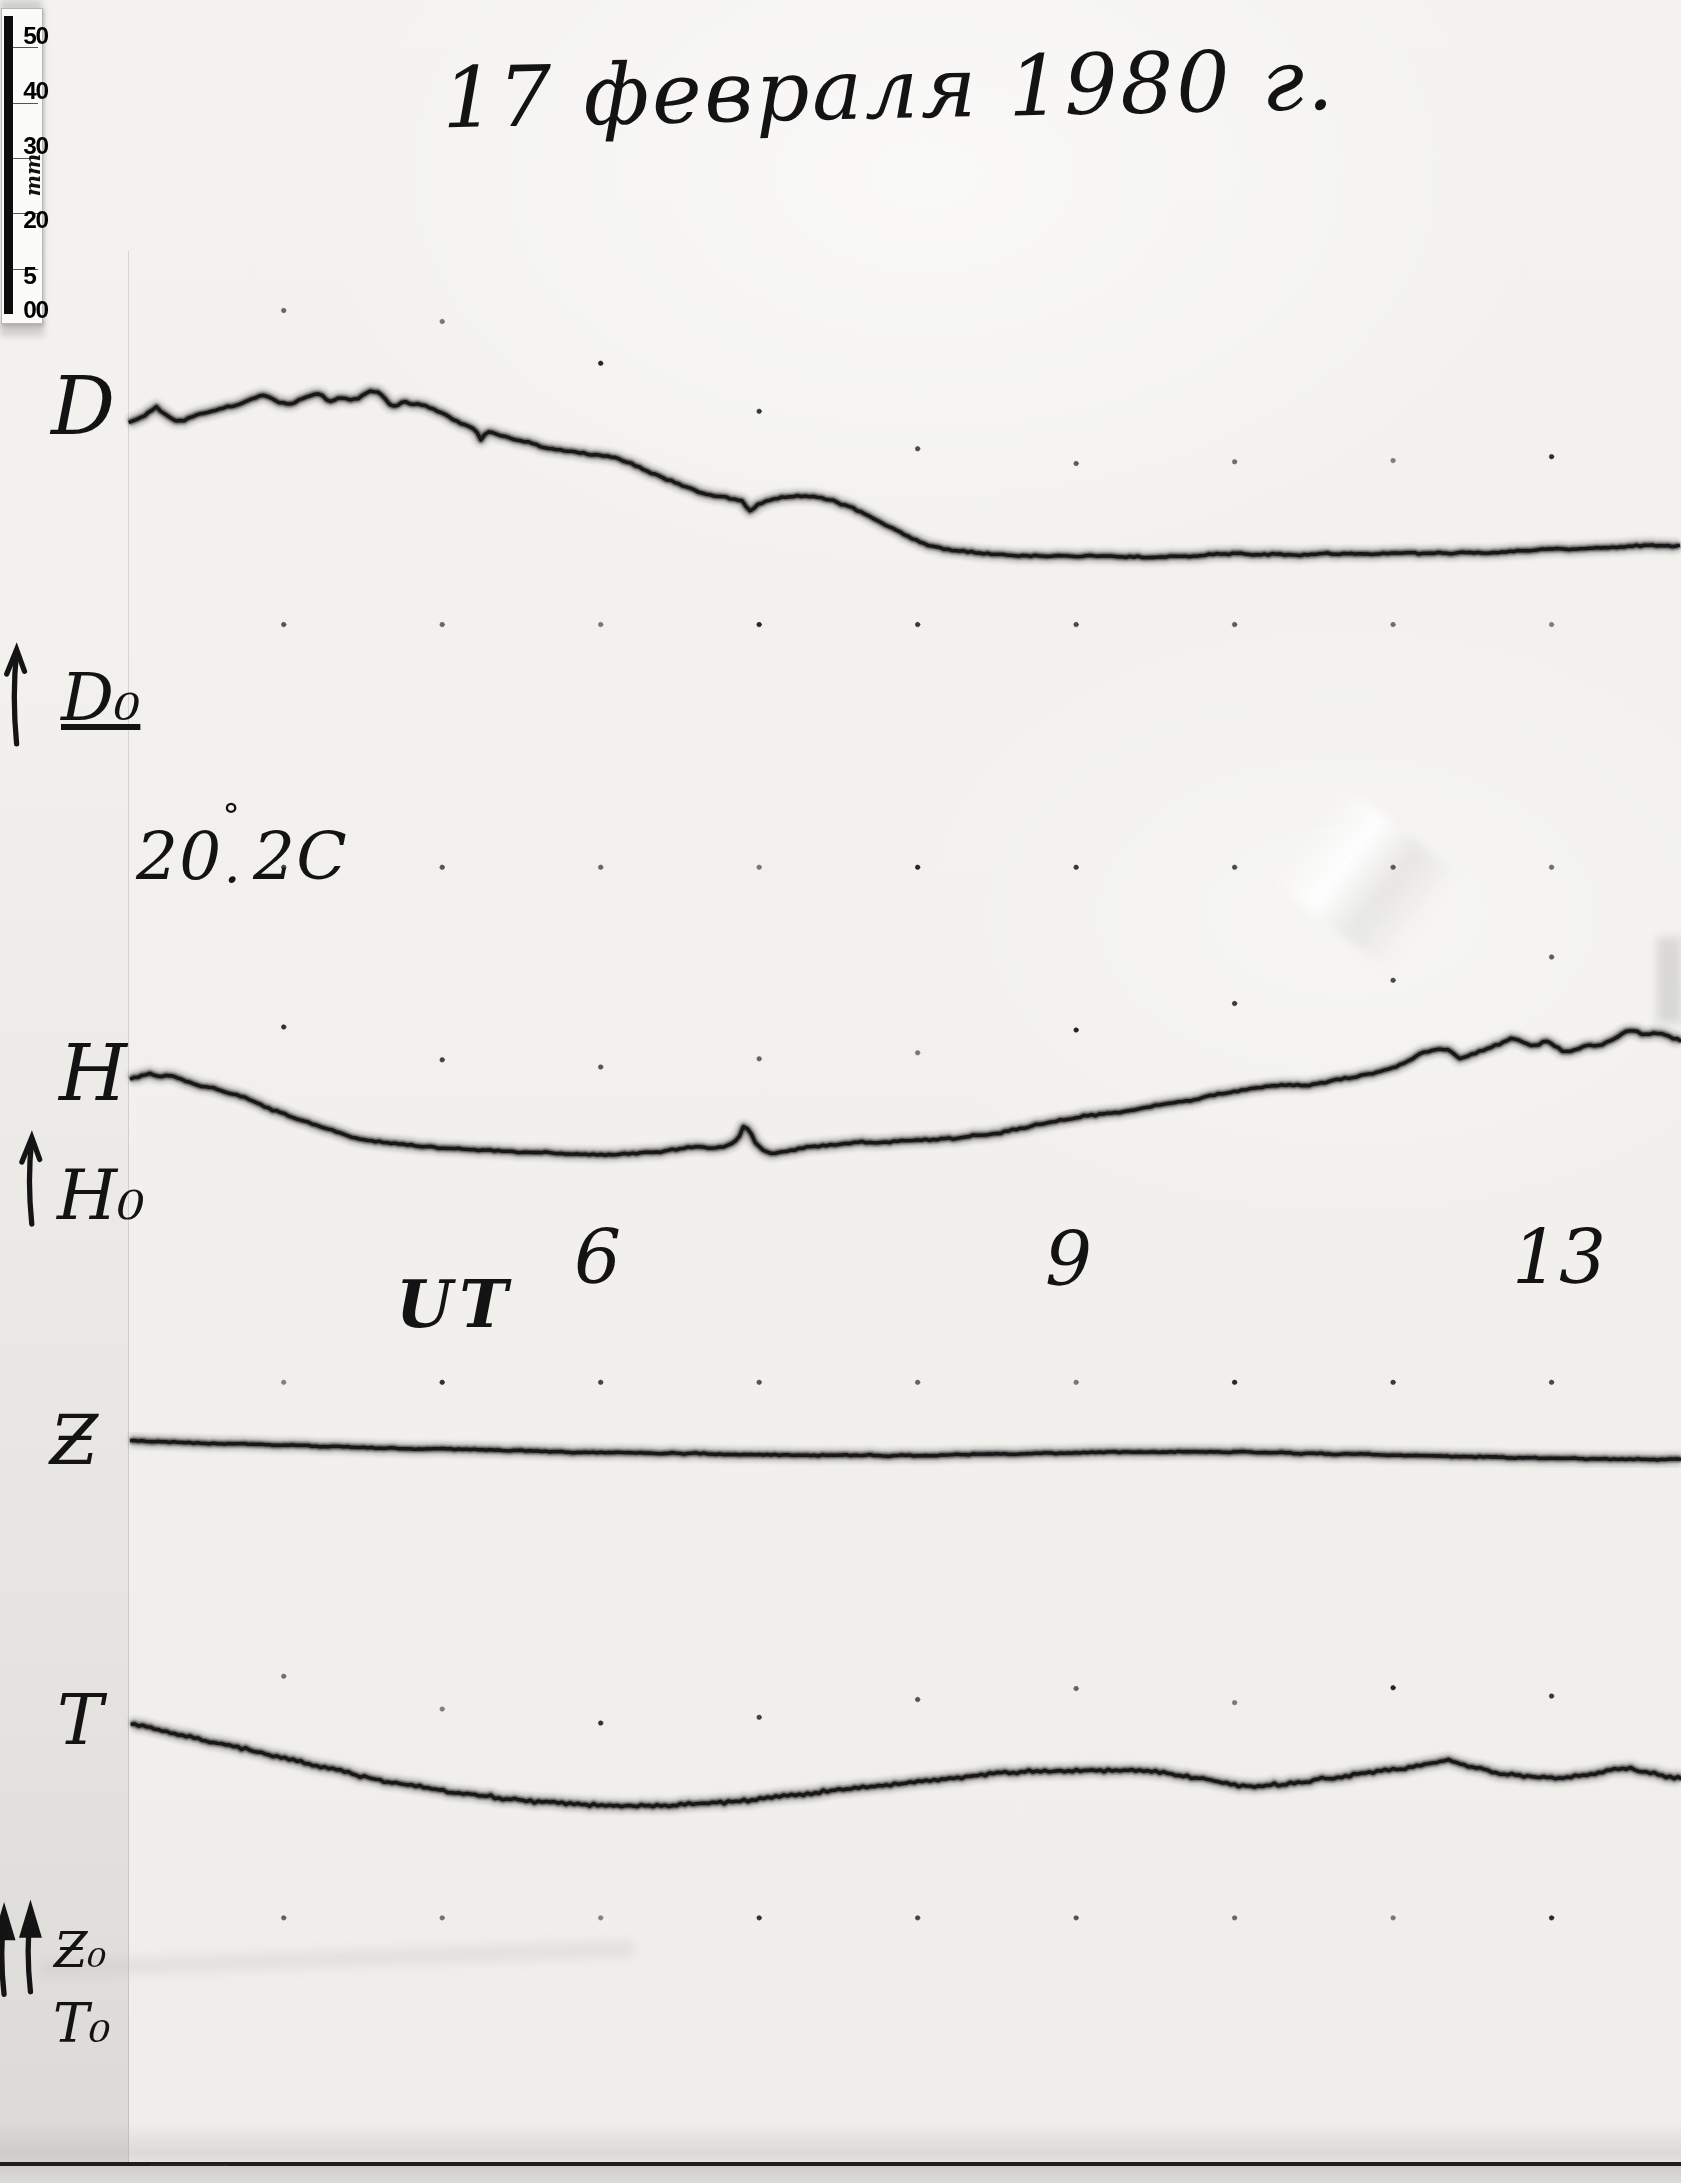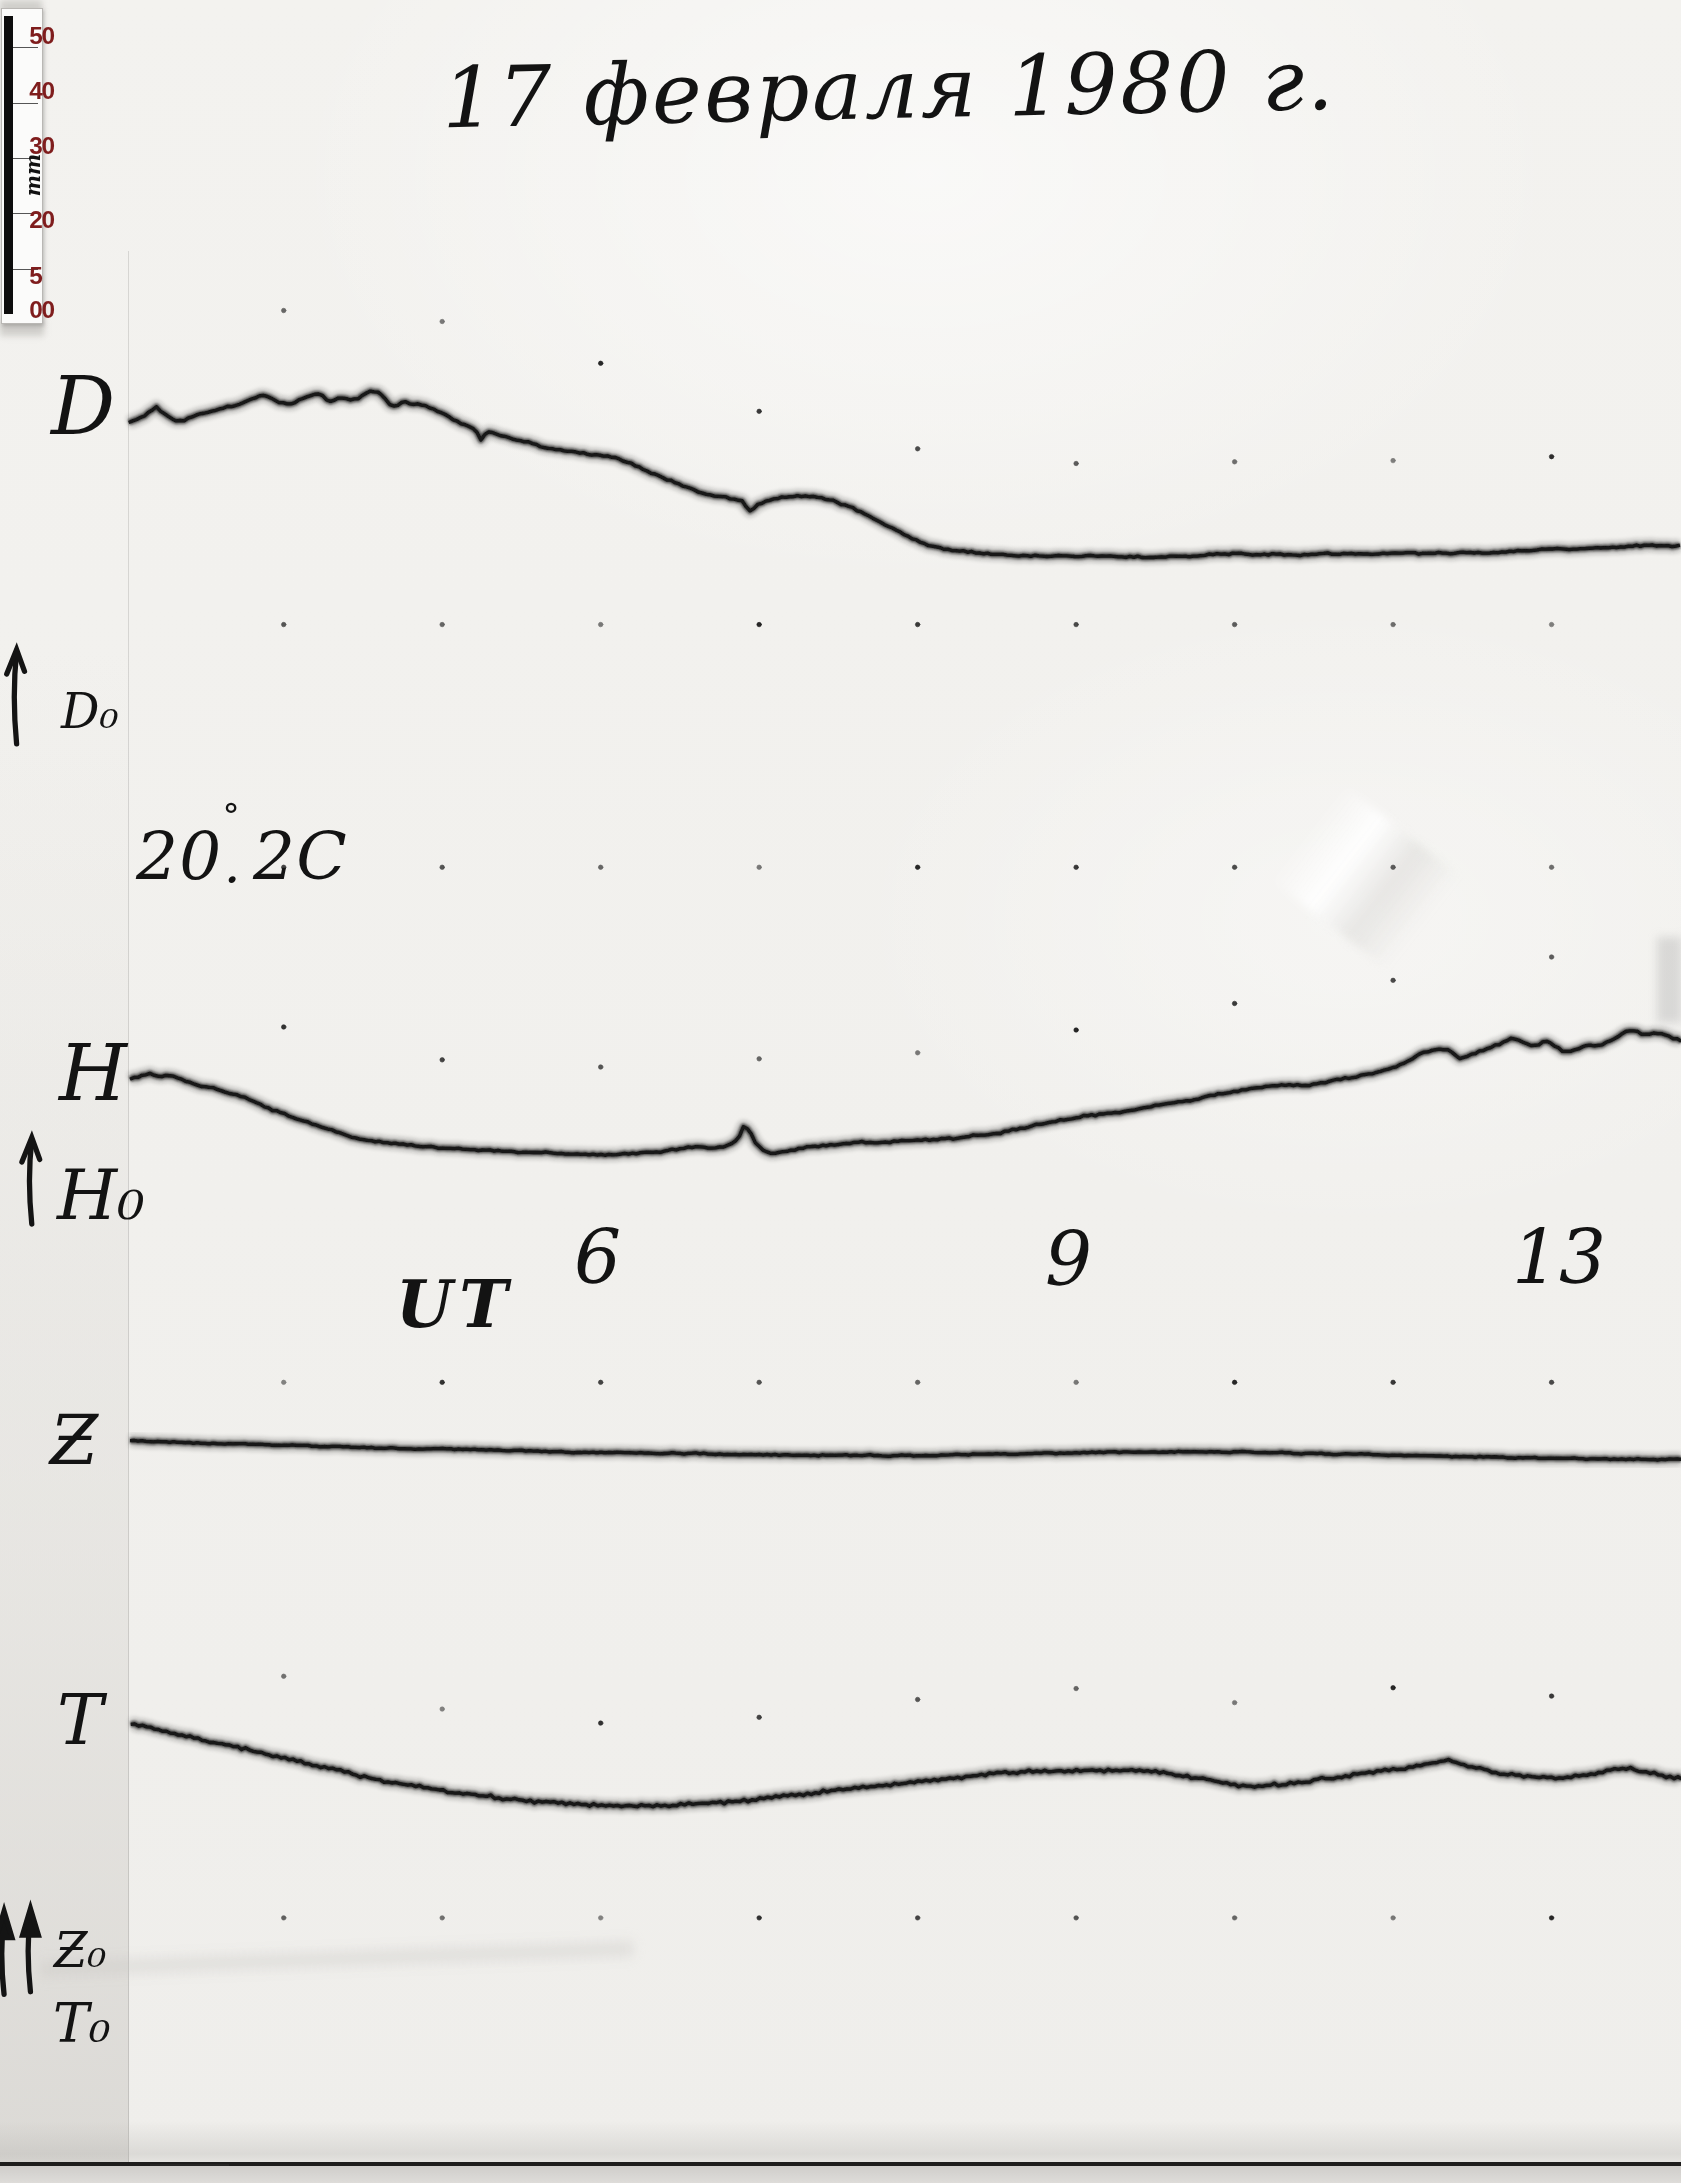--- a/index.html
+++ b/index.html
@@ -24,30 +24,30 @@
   .fold-1{position:absolute;left:1293px;top:818px;width:145px;height:119px;transform:rotate(38deg);
     background:linear-gradient(90deg,rgba(255,255,255,0),rgba(255,255,255,.9),rgba(205,203,200,.35),rgba(255,255,255,0));filter:blur(4px);}
   .smudge-right{position:absolute;left:1657px;top:937px;width:25px;height:86px;background:rgba(150,150,150,.28);filter:blur(4.6px);}
   .crease-mid{position:absolute;left:40px;top:1946px;width:594px;height:26px;transform:rotate(-2deg);
     background:linear-gradient(180deg,rgba(200,198,194,0),rgba(196,194,190,.4),rgba(200,198,194,0));filter:blur(5.3px);}
   
   .ruler{position:absolute;left:1.3px;top:8px;width:40px;height:314px;background:#fbfbfa;
     border:1.3px solid #b9b7b4; box-shadow:1.3px 2px 4px rgba(120,118,115,.5);}
   .ruler .bar{position:absolute;left:2px;top:6.6px;width:8.6px;height:298px;background:#0d0d0d;}
   .ruler .tick{position:absolute;left:10.6px;width:25px;height:1.3px;background:#555;}
-  .ruler .num{position:absolute;left:27px;width:26px;font-family:"Liberation Sans",sans-serif;
-    font-size:24.4px;font-weight:700;letter-spacing:-1.3px;color:#7f1d1d;line-height:1;}
+  .ruler .num{position:absolute;left:21px;width:26px;font-family:"Liberation Sans",sans-serif;
+    font-size:24.4px;font-weight:700;letter-spacing:-1.3px;color:#000000;line-height:1;}
   .ruler .unit{position:absolute;left:10px;top:154px;font-family:"DejaVu Serif",serif;font-style:italic;
     font-weight:700;font-size:20px;transform:rotate(-90deg);transform-origin:center;color:#111;}
   .tape{position:absolute;background:rgba(175,173,170,.5);filter:blur(3.3px);}
   
   .hand{position:absolute;font-style:italic;color:#131313;line-height:1;white-space:nowrap;}
   .title{left:442px;top:47px;font-size:84px;letter-spacing:2.6px;transform:rotate(-1.2deg);font-weight:500;}
   .lab-D {left:51px; top:367px; font-size:80px;}
-  .lab-D0{left:61px; top:687px;font-size:48px;}
+  .lab-D0{left:61px; top:665px;font-size:66px;text-decoration:underline;}
   .lab-H {left:59px; top:1034px;font-size:78px;}
   .lab-H0{left:57px; top:1161px;font-size:69px;text-align:right;}
   .lab-Z {left:50px; top:1406px;font-size:69px;}
   .lab-T {left:57px; top:1686px;font-size:69px;}
   .lab-Z0{left:54px; top:1926px;font-size:48px;}
   .lab-T0{left:53px; top:1997px;font-size:54px;}
   .t6 {left:574px; top:1220px;font-size:74px;}
   .t9 {left:1045px;top:1222px;font-size:74px;}
   .t12{left:1512px;top:1220px;font-size:74px;}
   .tut{left:396px; top:1272px;font-size:65px;letter-spacing:6.6px;font-weight:bold;}

